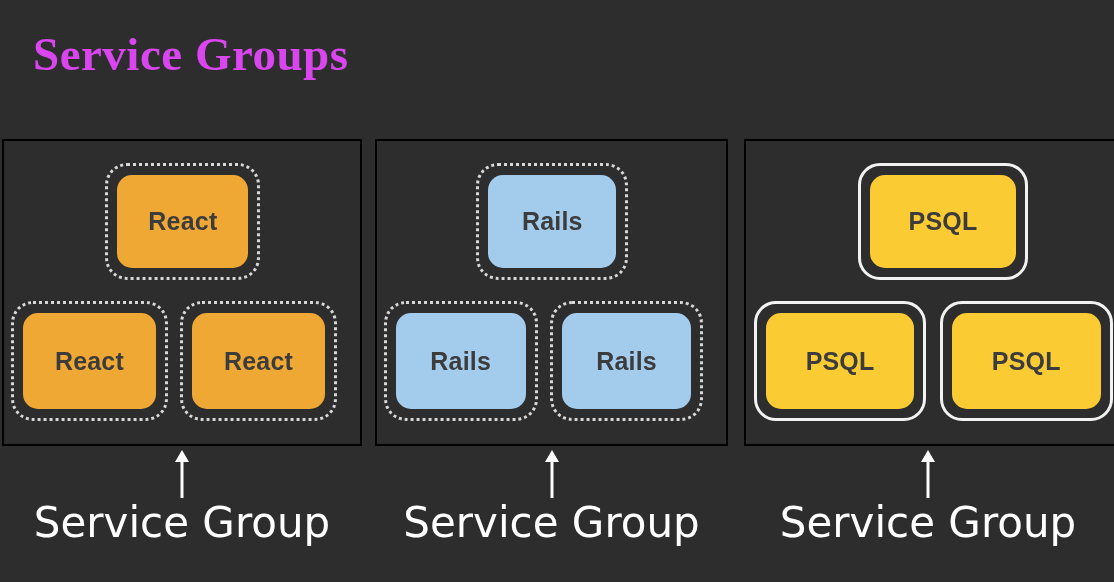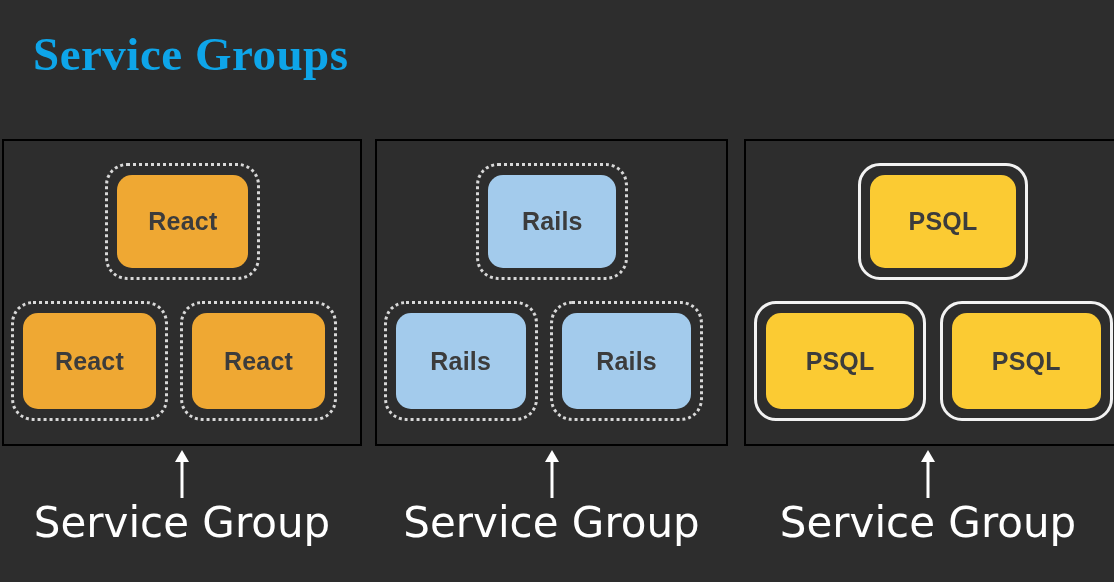--- a/index.html
+++ b/index.html
@@ -139,21 +139,21 @@
     font-family: "DejaVu Sans", "Liberation Sans", sans-serif;
     font-weight: 400;
     font-size: 42px;
     line-height: 1.05;
     white-space: nowrap;
   }
 </style>
 </head>
 <body style="background: rgb(45, 45, 45);">
 
-<div id="slide-title" style="color: #0ea5e9; font-family: Liberation Serif, serif;">Service Groups</div>
+<div id="slide-title" style="color: #d946ef; font-family: Liberation Serif, serif;">Service Groups</div>
 
 <div id="groups-row">
 
   <div class="service-group group-0" style="border-color: rgb(0, 0, 0);">
     <div class="node-wrap outline-dotted pos-top" style="border-color: rgb(216, 216, 216); border-style: dotted;">
       <div class="node-box" style="background: rgb(239, 168, 51); color: rgb(60, 60, 60);">React</div>
     </div>
     <div class="node-wrap outline-dotted pos-left" style="border-color: rgb(216, 216, 216); border-style: dotted;">
       <div class="node-box" style="background: rgb(239, 168, 51); color: rgb(60, 60, 60);">React</div>
     </div>

